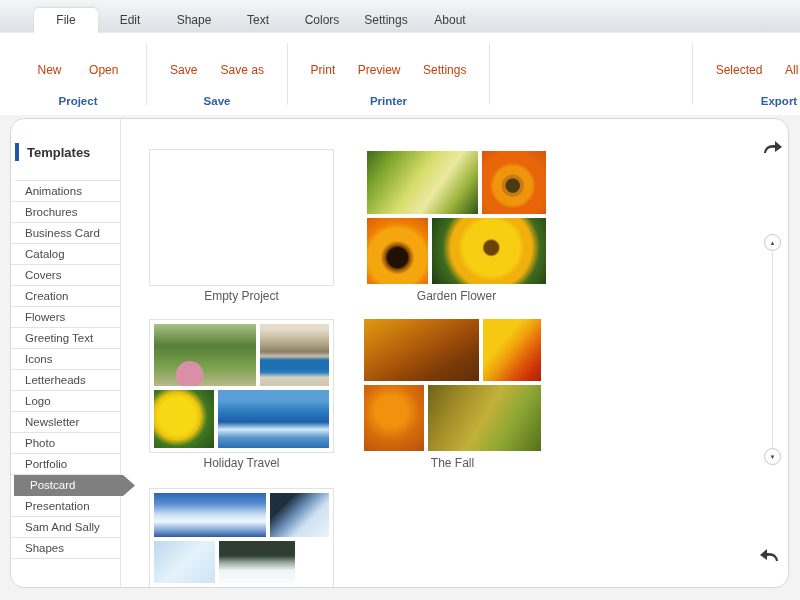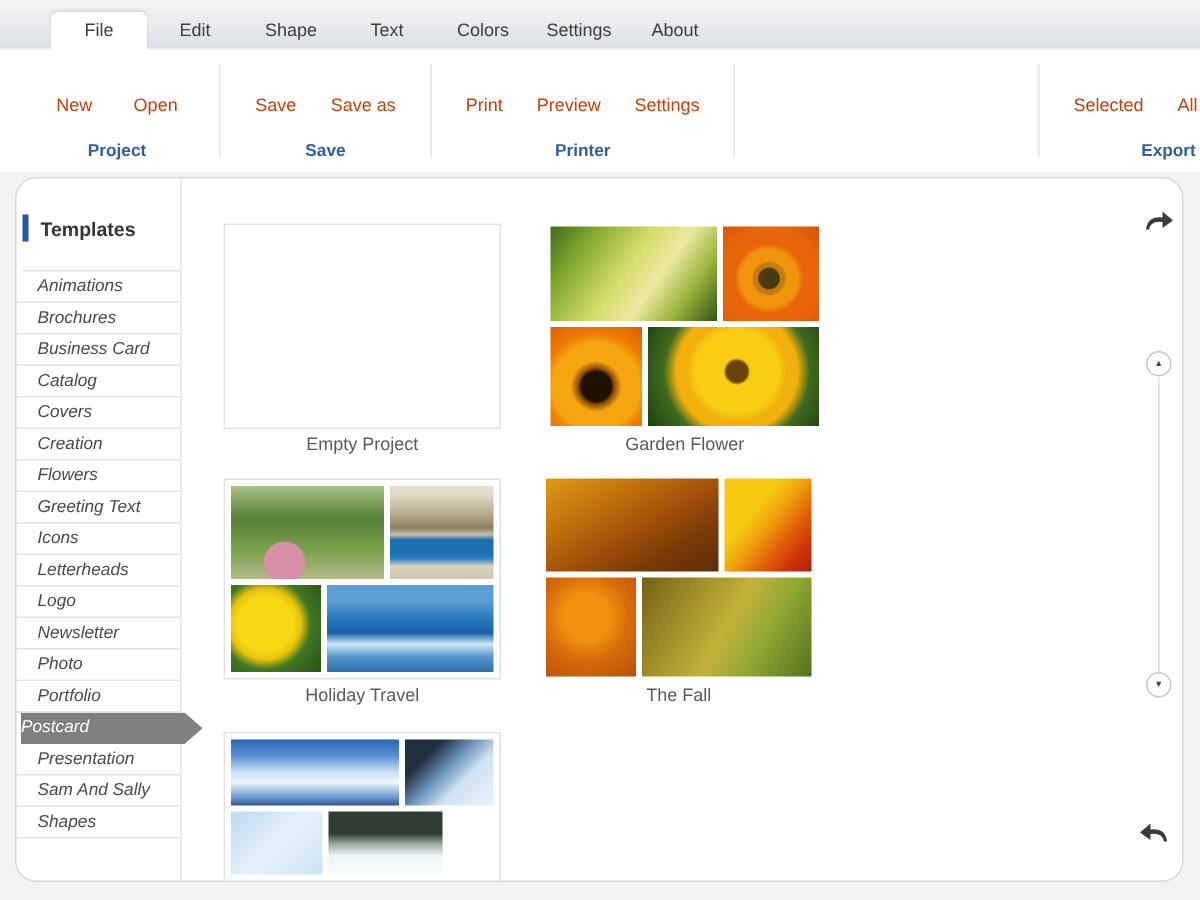--- a/index.html
+++ b/index.html
@@ -31,26 +31,26 @@
   .panel { position:absolute; top:3px; left:10px; width:779px; height:470px;
     background:#fff; border:1px solid #d8d8d8; border-radius:14px; overflow:hidden; }
 
   
   .sidebar { position:absolute; top:0; left:0; bottom:0; width:110px;
     border-right:1px solid #e6e6e6; }
   .tpl-header { position:absolute; top:24px; left:4px; height:18px; display:flex; align-items:center; }
   .tpl-bar { width:4px; height:18px; background:#2458a6; }
   .tpl-title { margin-left:8px; font-size:13px; font-weight:bold; color:#333; }
   .tpl-sep { position:absolute; top:61px; left:4px; right:0; height:1px; background:#e3e3e3; }
-  .slist { position:absolute; top:62px; left:0; right:0;font-style:italic; }
+  .slist { position:absolute; top:62px; left:0; right:0; }
   .sitem { position:relative; height:21px; line-height:21px; padding-left:14px;
     font-size:11.5px; color:#4a4a4a; border-bottom:1px solid #e3e3e3; cursor:default; }
   .sitem.selected { border-bottom:1px solid transparent; }
   .sel-shape { position:absolute; top:0; left:3px; width:121px; height:21px;
-    background:#7f7f7f; color:#fff; line-height:21px; padding-left:0;
+    background:#7f7f7f; color:#fff; line-height:21px; padding-left:16px;
     font-size:11.5px; z-index:5;
     clip-path:polygon(0 0, 109px 0, 121px 50%, 109px 100%, 0 100%); }
 
   
   .thumb { position:absolute; cursor:pointer; }
   .boxed { background:#fff; border:1px solid #e2e2e2; padding:4px; }
   .caption { position:absolute; text-align:center; font-size:12px; color:#5a5a5a; }
   .collage { display:flex; flex-direction:column; gap:4px; width:100%; height:100%; background:#fff; }
   .crow { display:flex; gap:4px; width:100%; }
   .tile { height:100%; }

